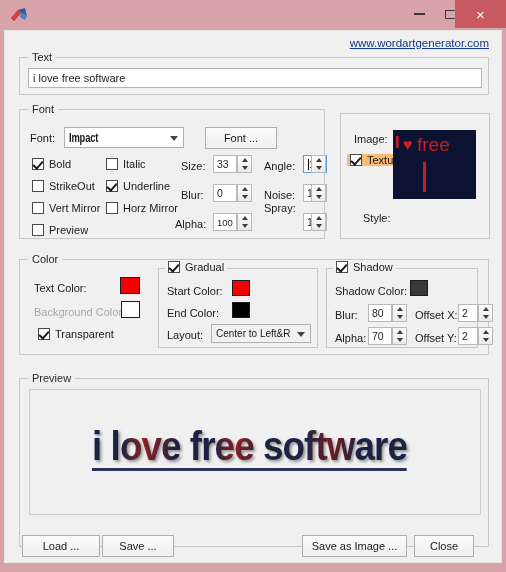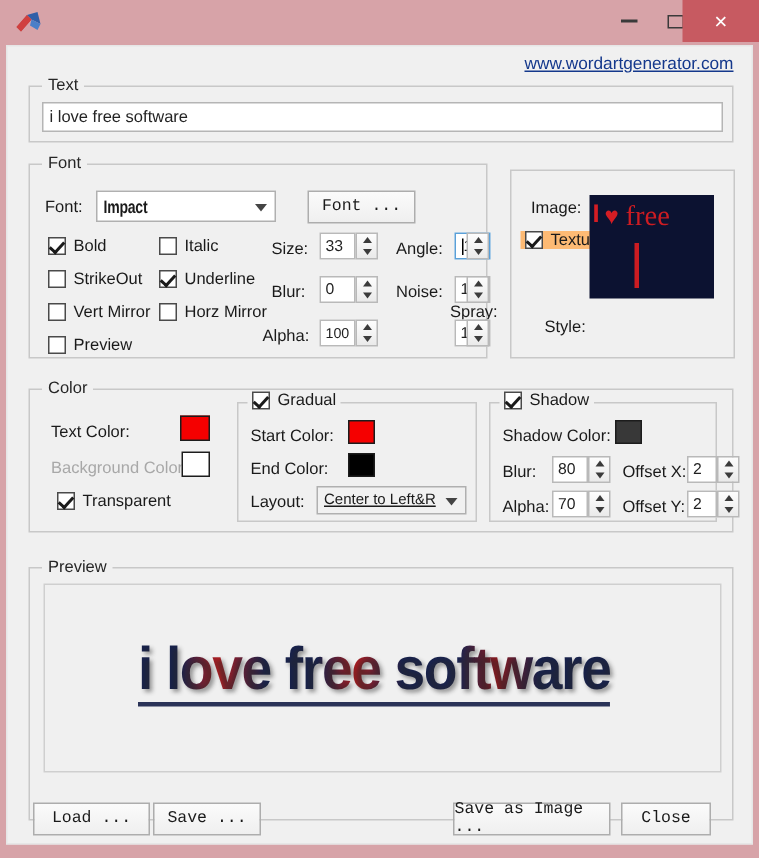--- a/index.html
+++ b/index.html
@@ -63,29 +63,29 @@
      display:flex;align-items:center;font-size:11px;color:#1a1a1a;padding-left:4px;}
   .combo.gray{background:#f1f1f1;}
   .combo .arrow{position:absolute;right:5px;top:50%;margin-top:-2px;
      border-left:4px solid transparent;border-right:4px solid transparent;border-top:5px solid #444;}
   .combo .val{font-size:11px;}
   .combo .val.impact{font-family:"Liberation Sans",sans-serif;font-weight:bold;
      transform:scaleX(.78);transform-origin:left center;letter-spacing:-.2px;font-size:12px;}
 
   .btn{position:absolute;background:linear-gradient(#fbfbfb,#efefef);border:1px solid #adadad;
      box-sizing:border-box;display:flex;align-items:center;justify-content:center;
-     font-size:11px;color:#1a1a1a;font-family:Liberation Mono, monospace;}
+     font-size:11px;color:#1a1a1a;font-family:Liberation Sans, sans-serif;}
 
   
   #texture-thumb{position:absolute;background:#0c1231;overflow:hidden;}
   #texture-thumb .t1{position:absolute;left:2px;top:4px;font-size:17px;color:#d41d24;
      font-family:"Liberation Sans",sans-serif;font-weight:bold;line-height:1;letter-spacing:-1px;}
   #texture-thumb .heart{position:absolute;left:10px;top:7px;color:#d41d24;font-size:16px;line-height:1;}
   #texture-thumb .t2{position:absolute;left:24px;top:5px;font-size:19px;color:#cc1c22;
-     font-family:Liberation Serif, serif;line-height:1;}
+     font-family:Liberation Sans, sans-serif;line-height:1;}
   #texture-thumb .t3{position:absolute;left:1px;top:34px;font-size:21px;color:#f2f2f2;
      font-family:"Liberation Serif",serif;line-height:1;letter-spacing:-.5px;}
   #texture-thumb .bar{position:absolute;left:30px;top:32px;width:3px;height:30px;background:#cc1c22;}
 
   
   #preview-canvas{position:absolute;background:#f0f0f0;border:1px solid #cfcfcf;box-sizing:border-box;}
   #preview-word{position:absolute;left:62px;top:36px;
      font-family:"Liberation Sans",sans-serif;font-weight:bold;font-size:40px;line-height:1;
      letter-spacing:-1px;white-space:nowrap;
      transform:scaleX(.92);transform-origin:left top;
@@ -200,21 +200,21 @@
           <span class="dn"></span>
         </div>
 
       <span class="lbl" style="left:155px;top:108px;">Alpha:</span>
       <div class="num" style="left:193px;top:103px;width:24px;height:18px;font-size:9.5px;">100</div>
       <div class="spin" style="left:217px;top:103px;">
           <span class="up"></span>
           <span class="dn"></span>
         </div>
 
-      <span class="lbl" style="left:244px;top:92px;margin-left:36px;">Spray:</span>
+      <span class="lbl" style="left:244px;top:92px;">Spray:</span>
       <div class="num" style="left:283px;top:103px;width:24px;height:18px;">1</div>
       <div class="spin" style="left:291px;top:103px;">
           <span class="up"></span>
           <span class="dn"></span>
         </div>
     </div>
 
     <div class="sub" style="left:335px;top:82px;width:150px;height:126px;">
       <div class="cb on" style="left:6px;top:-8px;background:#fdba74;padding:0 3px;margin-top:48px;">
         <span class="box"></span>
@@ -248,21 +248,21 @@
         <div class="cb on" style="left:6px;top:-8px;background:#f0f0f0;padding:0 3px;">
           <span class="box"></span>
           <span>Gradual</span>
         </div>
         <span class="lbl" style="left:8px;top:16px;">Start Color:</span>
         <div class="swatch" style="left:73px;top:11px;width:18px;height:16px;background:#f50000;"></div>
         <span class="lbl" style="left:8px;top:38px;">End Color:</span>
         <div class="swatch" style="left:73px;top:33px;width:18px;height:16px;background:#000000;"></div>
         <span class="lbl" style="left:8px;top:60px;">Layout:</span>
         <div class="combo gray" style="left:52px;top:55px;width:100px;height:19px;">
-          <span class="val" style="font-size:10px;text-decoration:underline;">Center to Left&amp;R</span>
+          <span class="val" style="font-size:10px;">Center to Left&amp;R</span>
           <span class="arrow"></span>
         </div>
       </div>
 
       <div class="sub" style="left:306px;top:8px;width:152px;height:80px;">
         <div class="cb on" style="left:6px;top:-8px;background:#f0f0f0;padding:0 3px;">
           <span class="box"></span>
           <span>Shadow</span>
         </div>
         <span class="lbl" style="left:8px;top:16px;">Shadow Color:</span>

